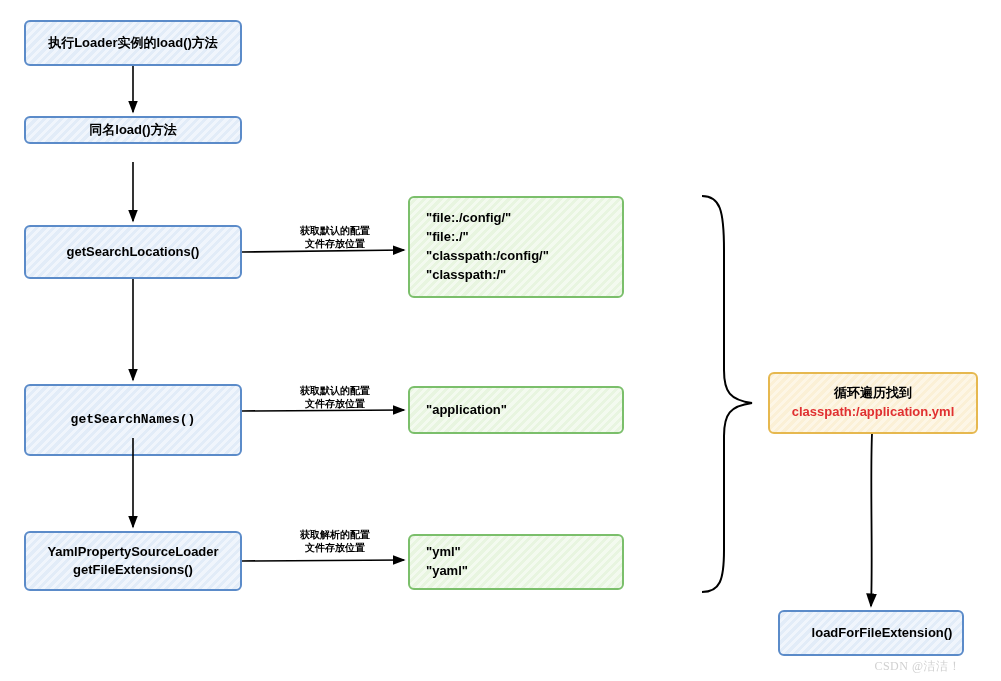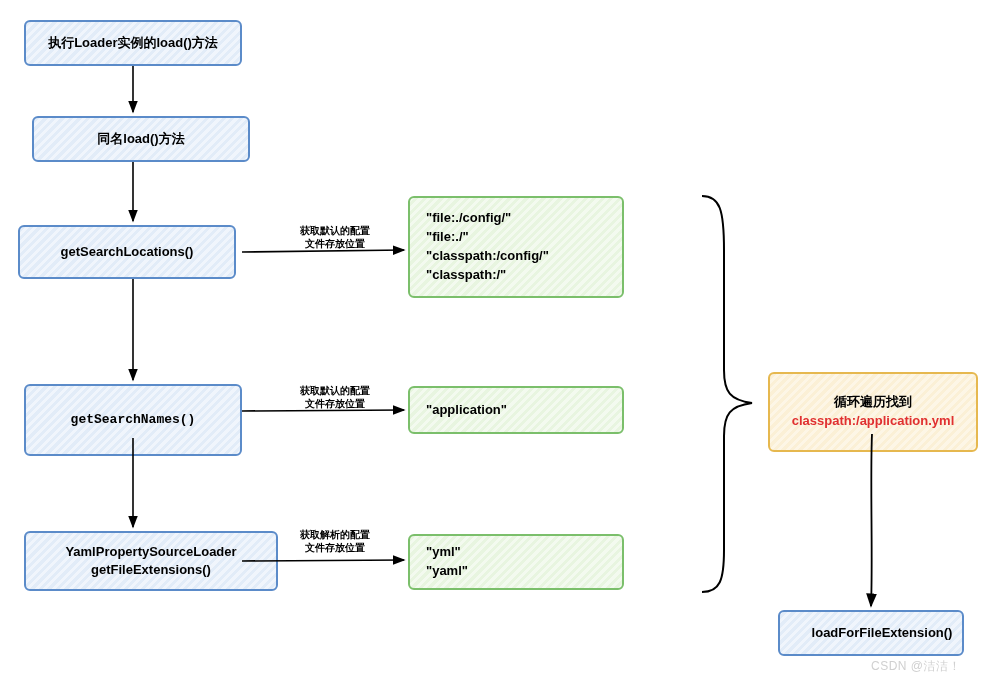--- a/index.html
+++ b/index.html
@@ -79,51 +79,51 @@
     color: #000;
     font-weight: bold;
     line-height: 1.3;
   }
   .watermark {
     position: absolute;
     right: 40px;
     bottom: 6px;
     font-size: 12px;
     color: #d0d0d0;
-    font-family: Liberation Sans, sans-serif;
+    font-family: Liberation Serif, serif;
     letter-spacing: 0.5px;
   }
   svg.overlay {
     position: absolute;
     top: 0; left: 0;
     width: 1001px; height: 681px;
     pointer-events: none;
   }
   .green-box div { white-space: nowrap; }
 </style>
 </head>
 <body>
 
 <div class="blue-box" style="left:24px; top:20px; width:218px; height:46px;">
   <span>执行Loader实例的load()方法</span>
 </div>
 
-<div class="blue-box" style="left:32px; top:116px; width:218px; height:46px;">
+<div class="blue-box" style="left:24px; top:116px; width:218px; height:28px;">
   <span>同名load()方法</span>
 </div>
 
-<div class="blue-box" style="left:18px; top:225px; width:218px; height:54px;">
+<div class="blue-box" style="left:24px; top:225px; width:218px; height:54px;">
   <span>getSearchLocations()</span>
 </div>
 
 <div class="blue-box" style="left:24px; top:384px; width:218px; height:72px;font-family:Liberation Mono, monospace;">
   <span>getSearchNames()</span>
 </div>
 
-<div class="blue-box" style="left:24px; top:531px; width:254px; height:60px; flex-direction:column;">
+<div class="blue-box" style="left:24px; top:531px; width:218px; height:60px; flex-direction:column;">
   <span>YamlPropertySourceLoader</span>
   <span>getFileExtensions()</span>
 </div>
 
 <div class="blue-box" style="left:778px; top:610px; width:186px; height:46px;padding-left:28px;">
   <span>loadForFileExtension()</span>
 </div>
 
 <div class="green-box" style="left:408px; top:196px; width:216px; height:102px;">
   <div>"file:./config/"</div>
@@ -134,21 +134,21 @@
 
 <div class="green-box" style="left:408px; top:386px; width:216px; height:48px;">
   <div>"application"</div>
 </div>
 
 <div class="green-box" style="left:408px; top:534px; width:216px; height:56px;">
   <div>"yml"</div>
   <div>"yaml"</div>
 </div>
 
-<div class="yellow-box" style="left:768px; top:372px; width:210px; height:80px;">
+<div class="yellow-box" style="left:768px; top:372px; width:210px; height:62px;">
   <span>循环遍历找到</span>
   <span class="red">classpath:/application.yml</span>
 </div>
 
 <div class="label" style="left:275px; top:224px; width:120px;">
   <span>获取默认的配置</span><br>
   <span>文件存放位置</span>
 </div>
 <div class="label" style="left:275px; top:384px; width:120px;">
   <span>获取默认的配置</span><br>

